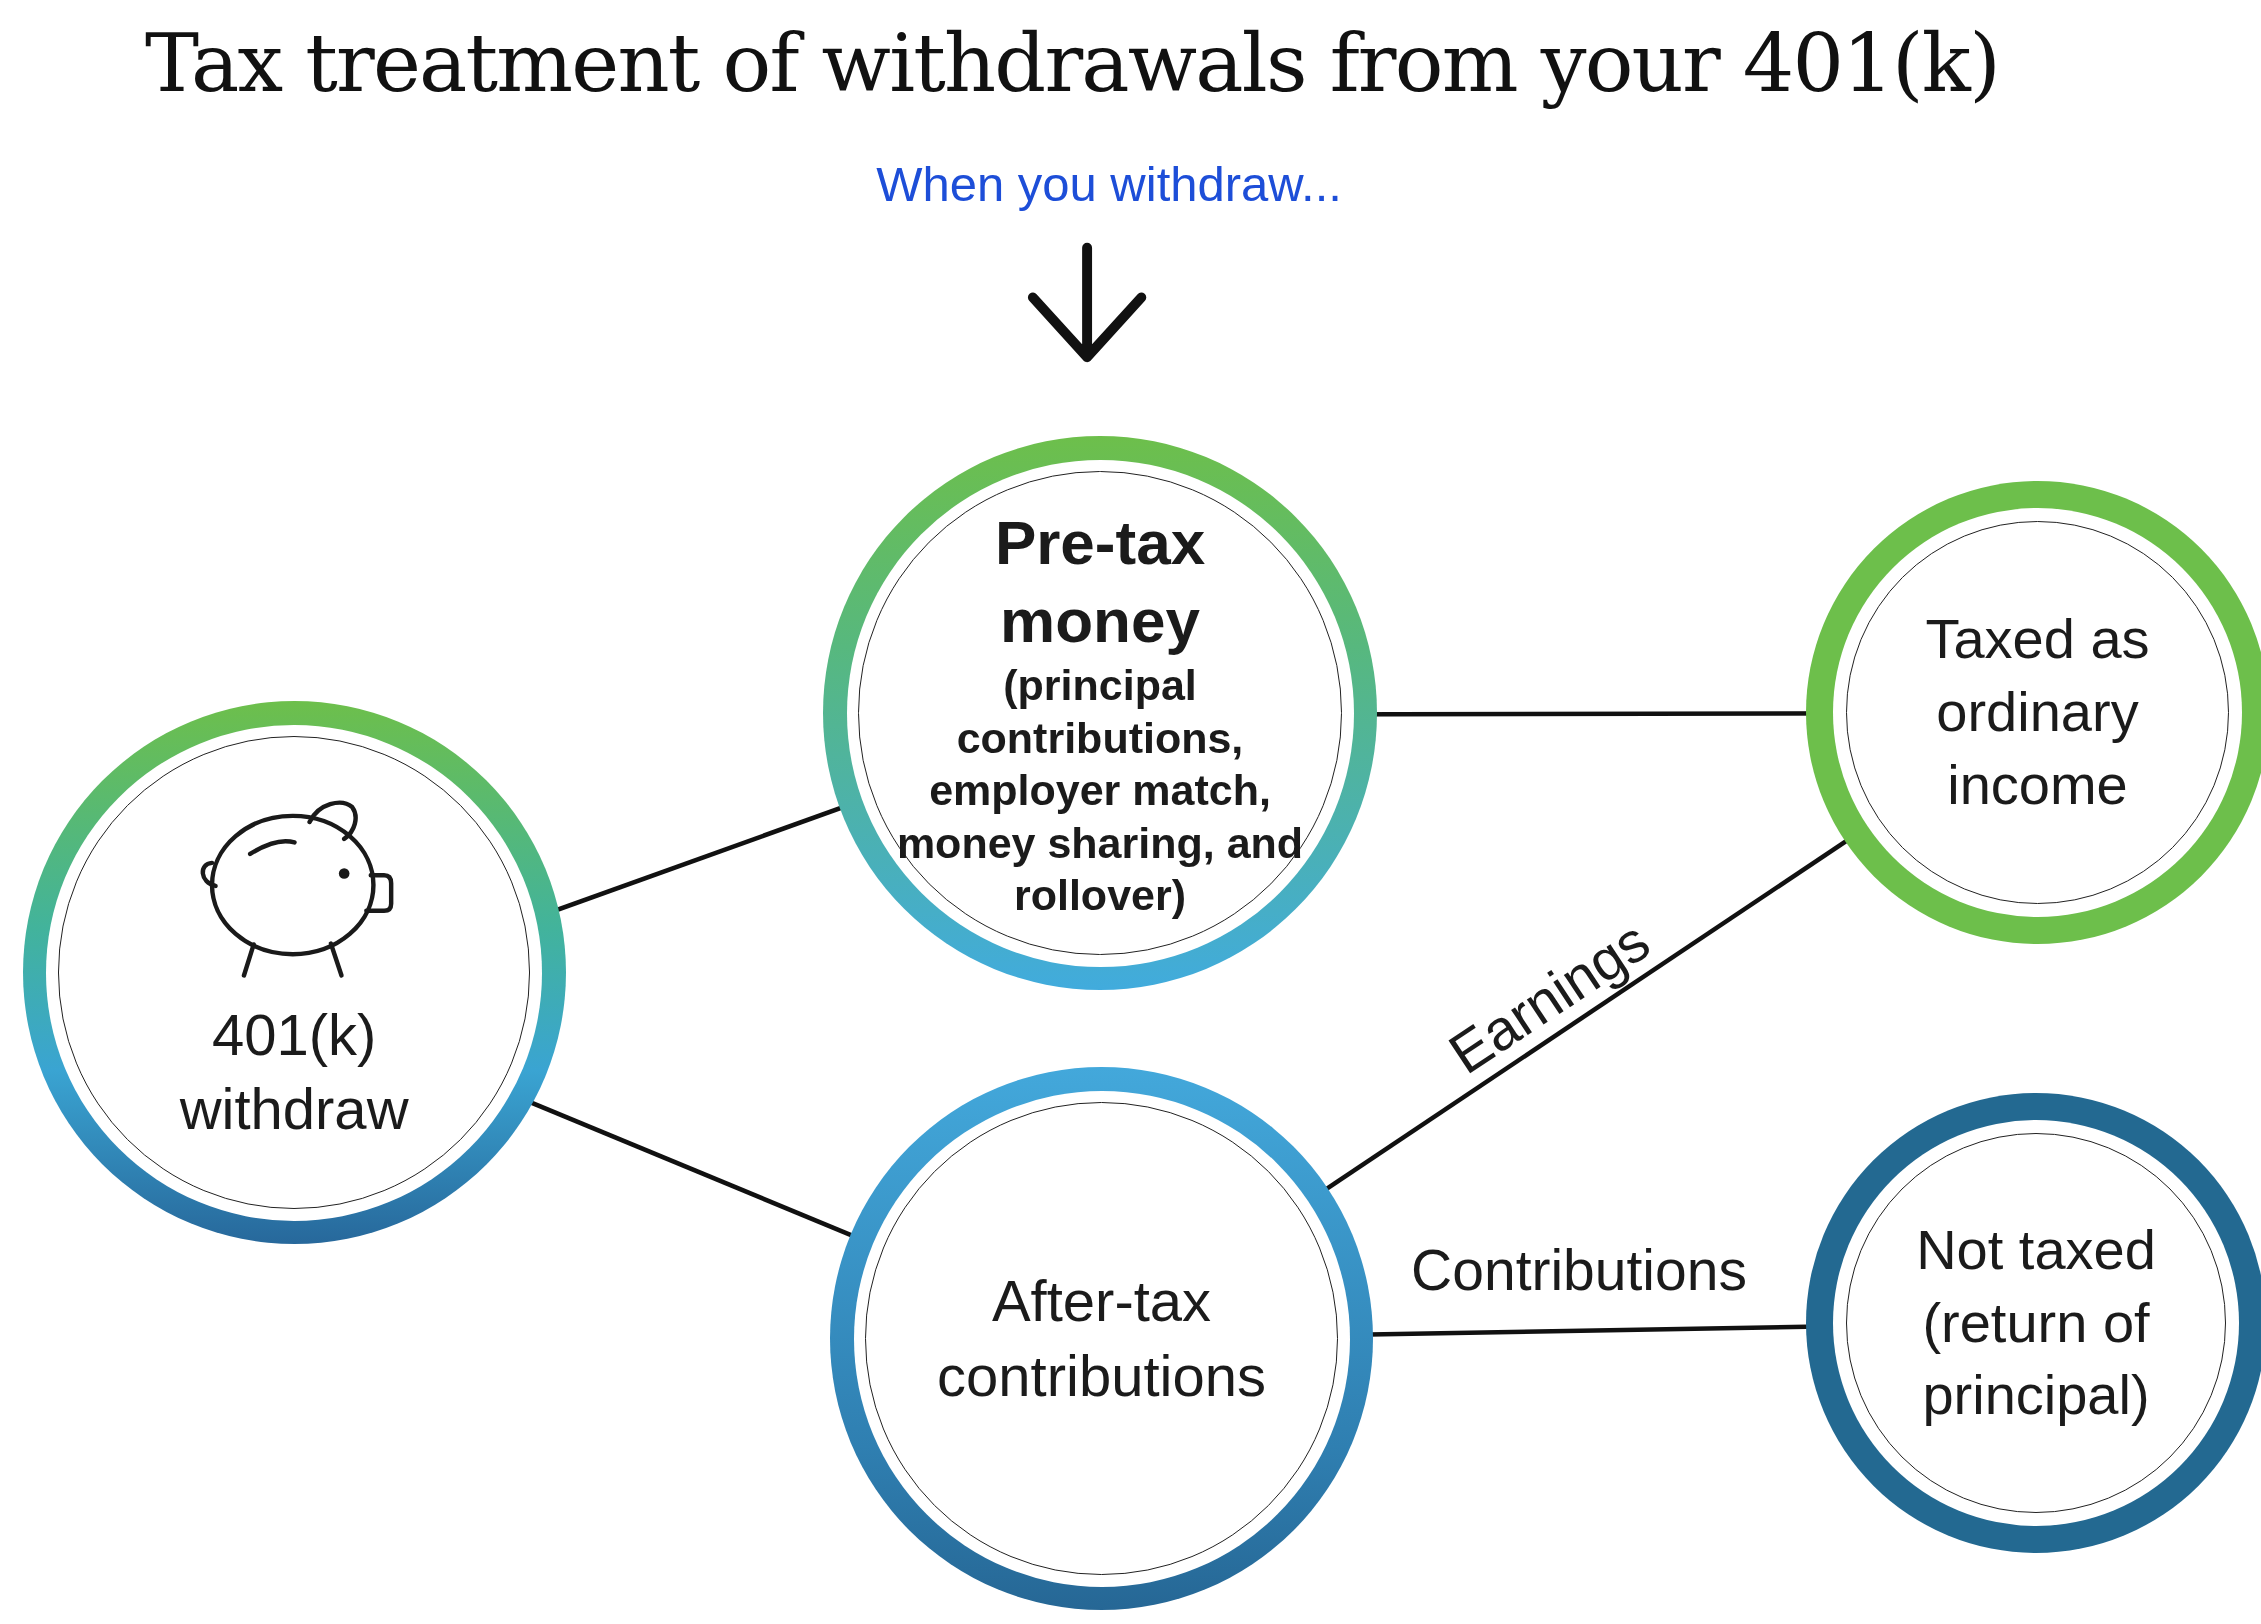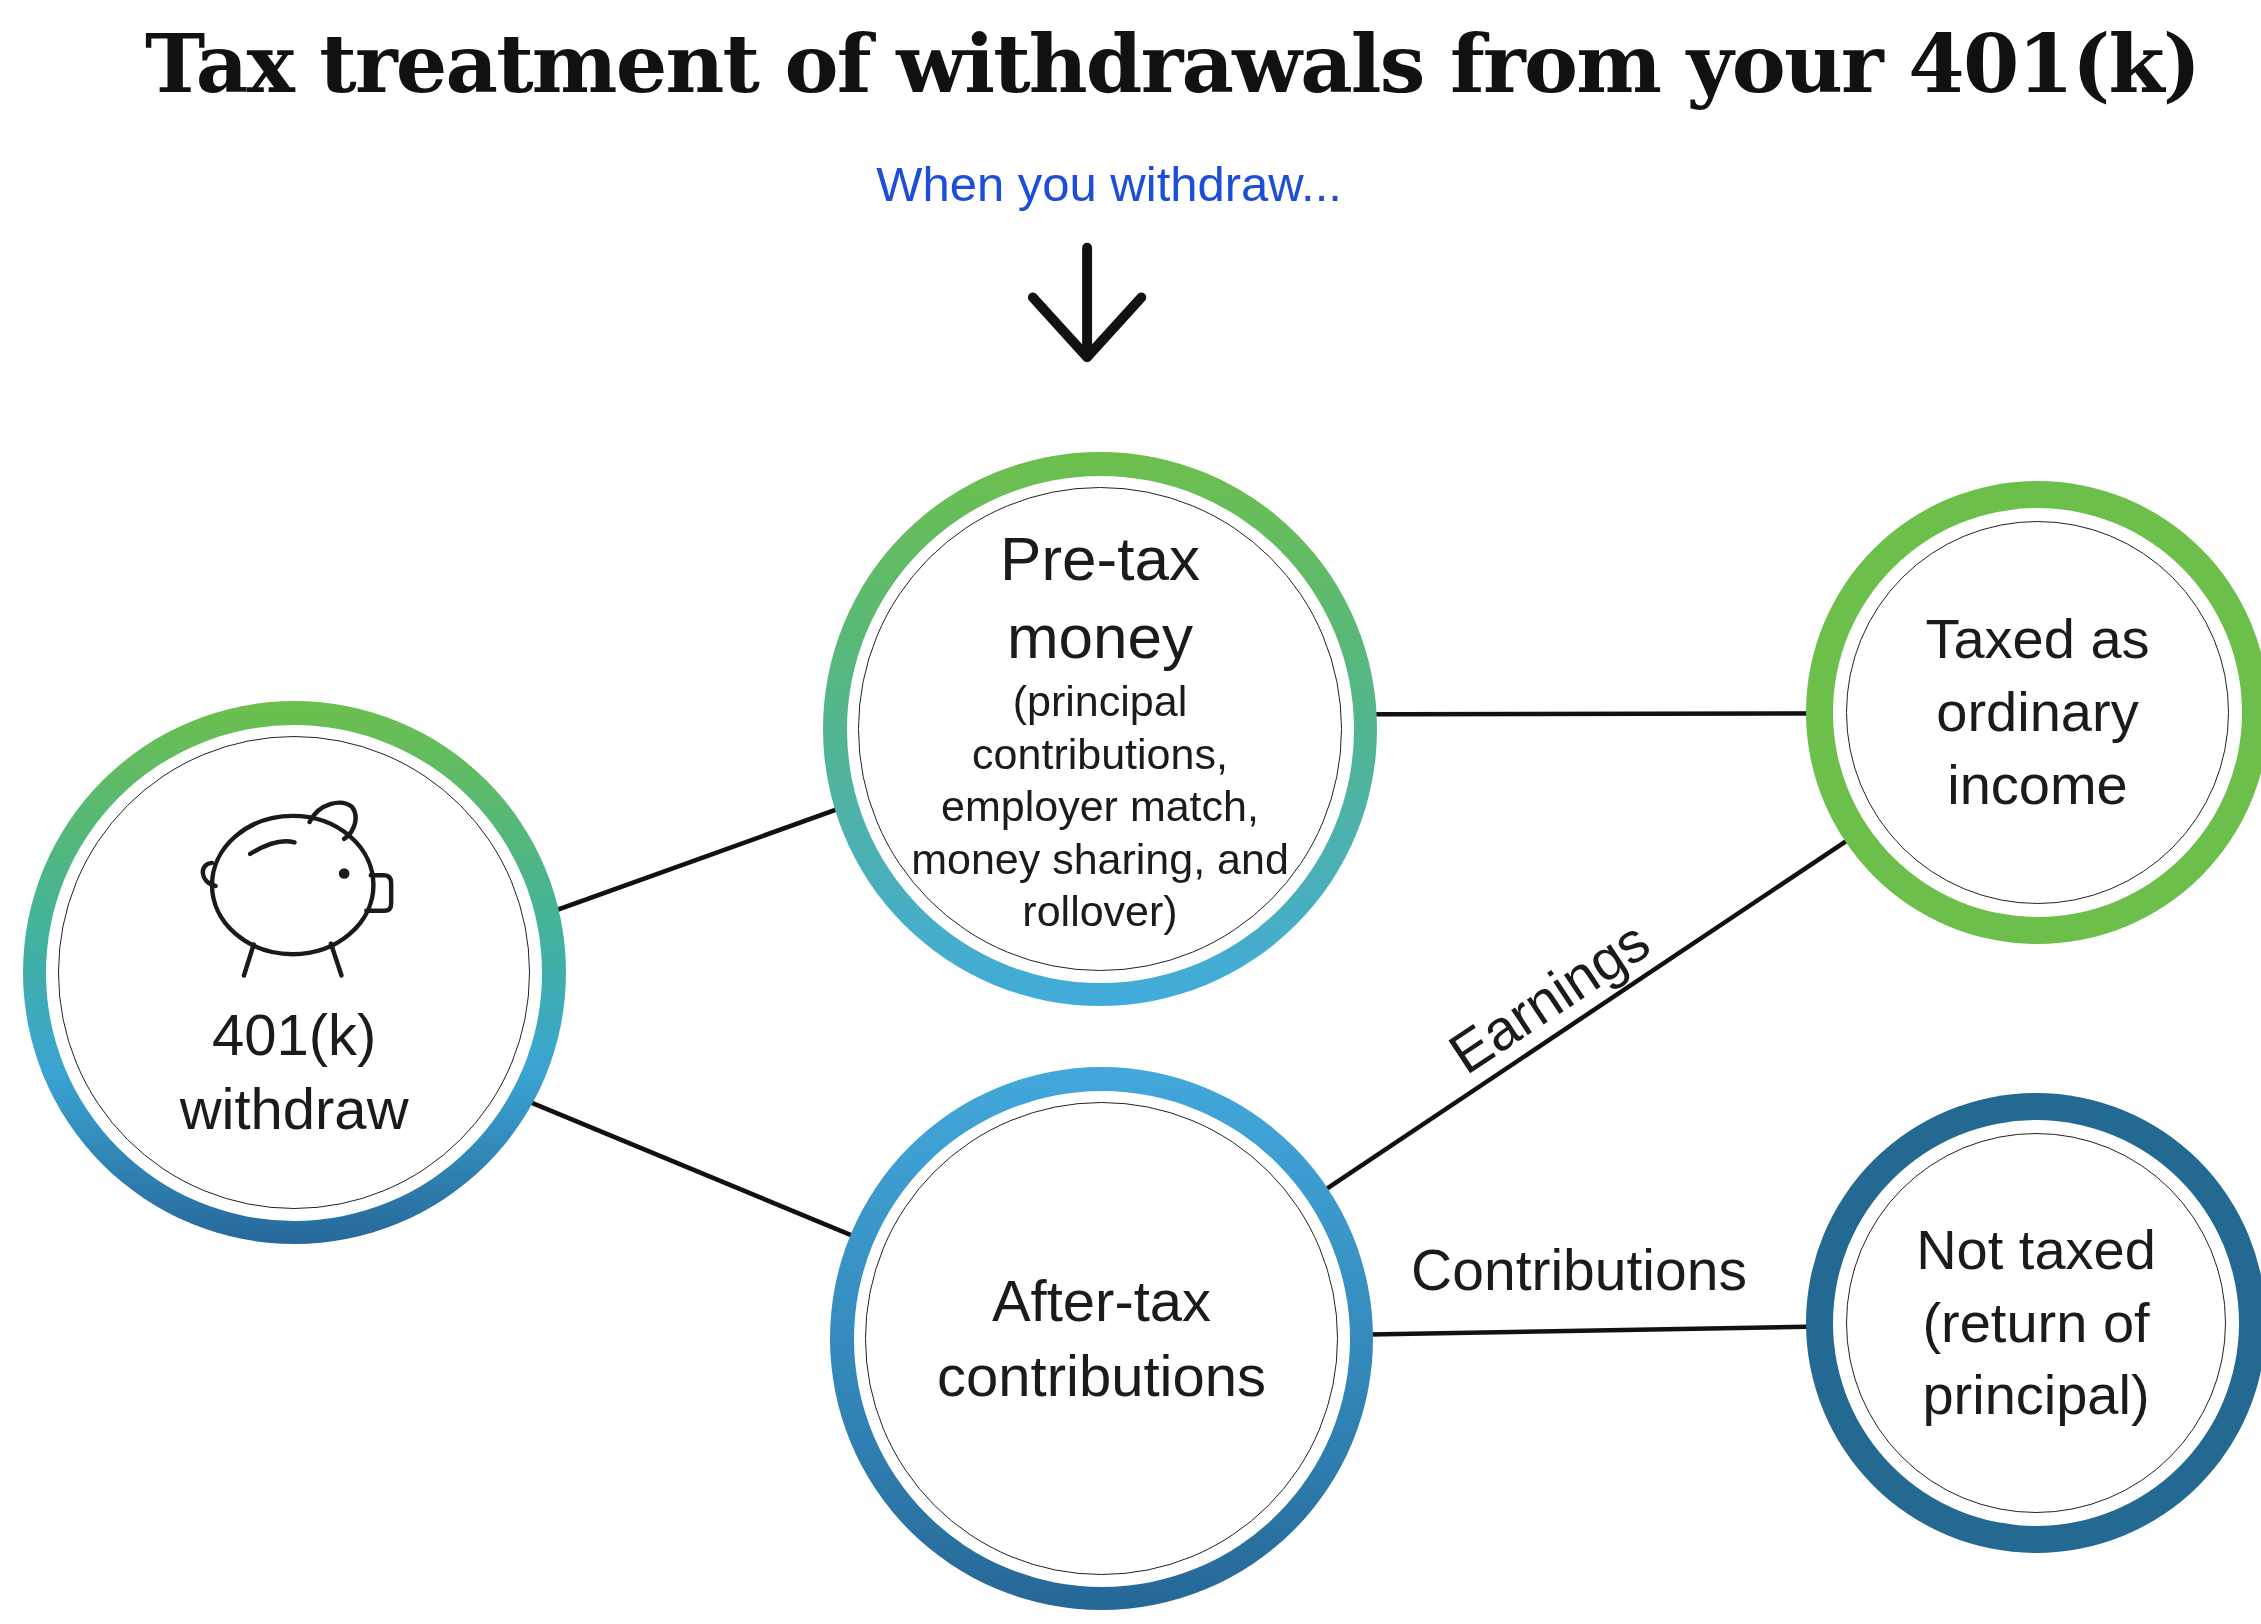--- a/index.html
+++ b/index.html
@@ -10,21 +10,21 @@
     overflow: hidden;
     background: #ffffff;
     font-family: "Liberation Sans", sans-serif;
     color: #1b1b1b;
   }
   .title {
     position: absolute;
     left: 145px;
     top: 16.3px;
     font-family: "DejaVu Serif", serif;
-    font-weight: 700;
+    font-weight: 400;
     font-size: 81px;
     letter-spacing: -1.8px;
     color: #111111;
     white-space: nowrap;
   }
   .subtitle {
     position: absolute;
     left: 1109px;
     top: 156px;
     transform: translateX(-50%);
@@ -54,22 +54,22 @@
     border-radius: 50%;
     background: #ffffff;
     display: flex;
     flex-direction: column;
     align-items: center;
     justify-content: center;
     text-align: center;
   }
   .node-account   { left: 22.6px;   top: 701px;  width: 543px; height: 543px; --ring: 23.5px; --gap: 11.8px;
                     background: linear-gradient(180deg, #6dbf4b 0%, #42b39c 42%, #3aa4d2 68%, #27689b 100%); }
-  .node-pretax    { left: 823px;  top: 452px;  width: 554px; height: 554px; --ring: 23.5px; --gap: 11.8px;
-                    background: linear-gradient(180deg, #6dbf4b 0%, #57b87e 38%, #41abdd 100%); }
+  .node-pretax    { left: 823px;  top: 436px;  width: 554px; height: 554px; --ring: 23.5px; --gap: 11.8px;
+                    background: linear-gradient(180deg, #6dbf4b 0%, #57b87e 38%, #41abdd 100%); font-weight: bold; }
   .node-aftertax  { left: 830px;  top: 1067px; width: 543px; height: 543px; --ring: 23.5px; --gap: 11.8px;
                     background: linear-gradient(180deg, #43a8db 0%, #2f7fb1 70%, #266795 100%); }
   .node-taxed     { left: 1806px; top: 481px;  width: 463px; height: 463px; --ring: 27px; --gap: 12.7px;
                     background: #6dbf4b; }
   .node-nottaxed  { left: 1806px; top: 1093px; width: 460px; height: 460px; --ring: 27px; --gap: 12.7px;
                     background: #236991; }
 
   .big-line    { font-size: 58px; line-height: 1.28; }
   .pretax-big  { font-size: 62px; line-height: 1.25; }
   .detail-line { font-size: 43px; line-height: 1.22; }

